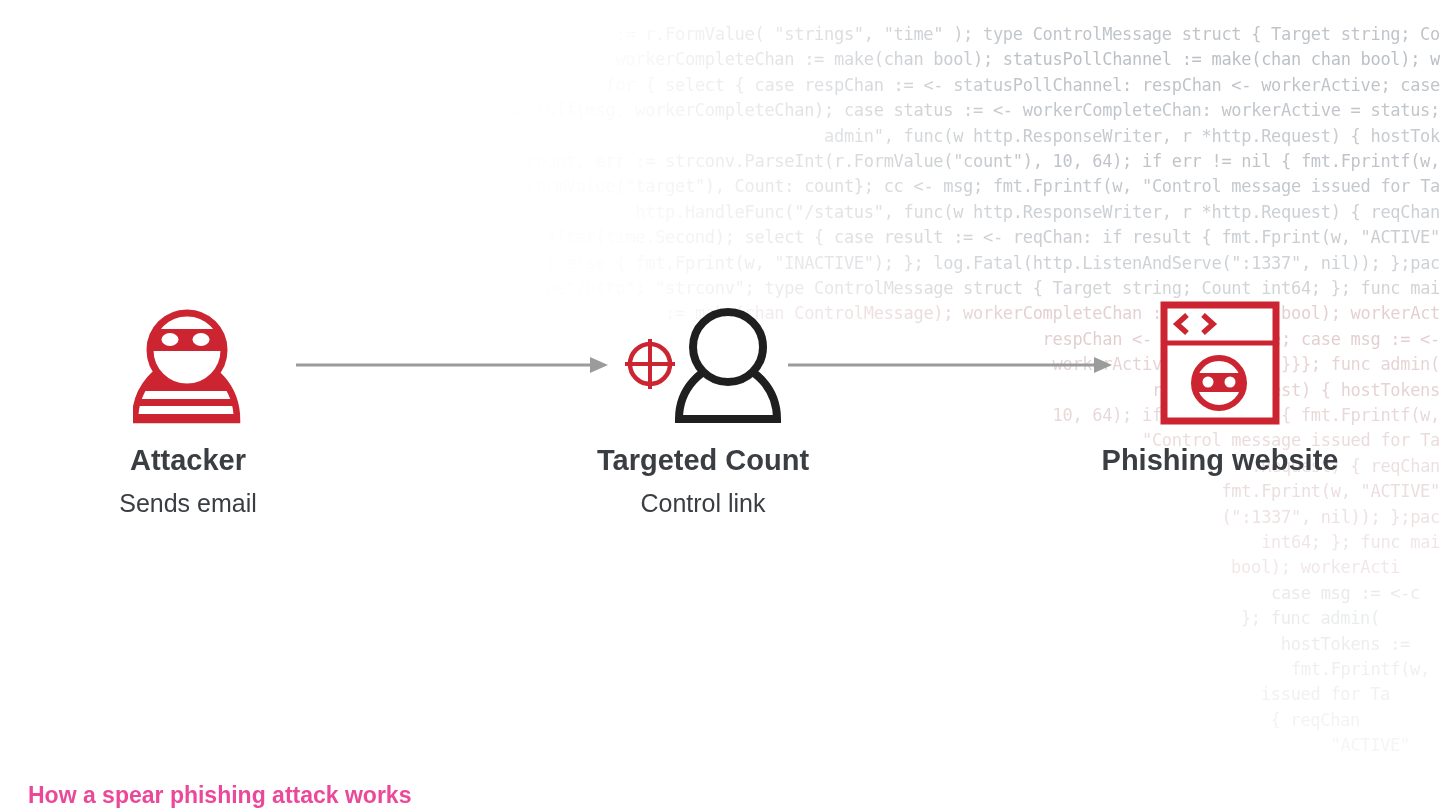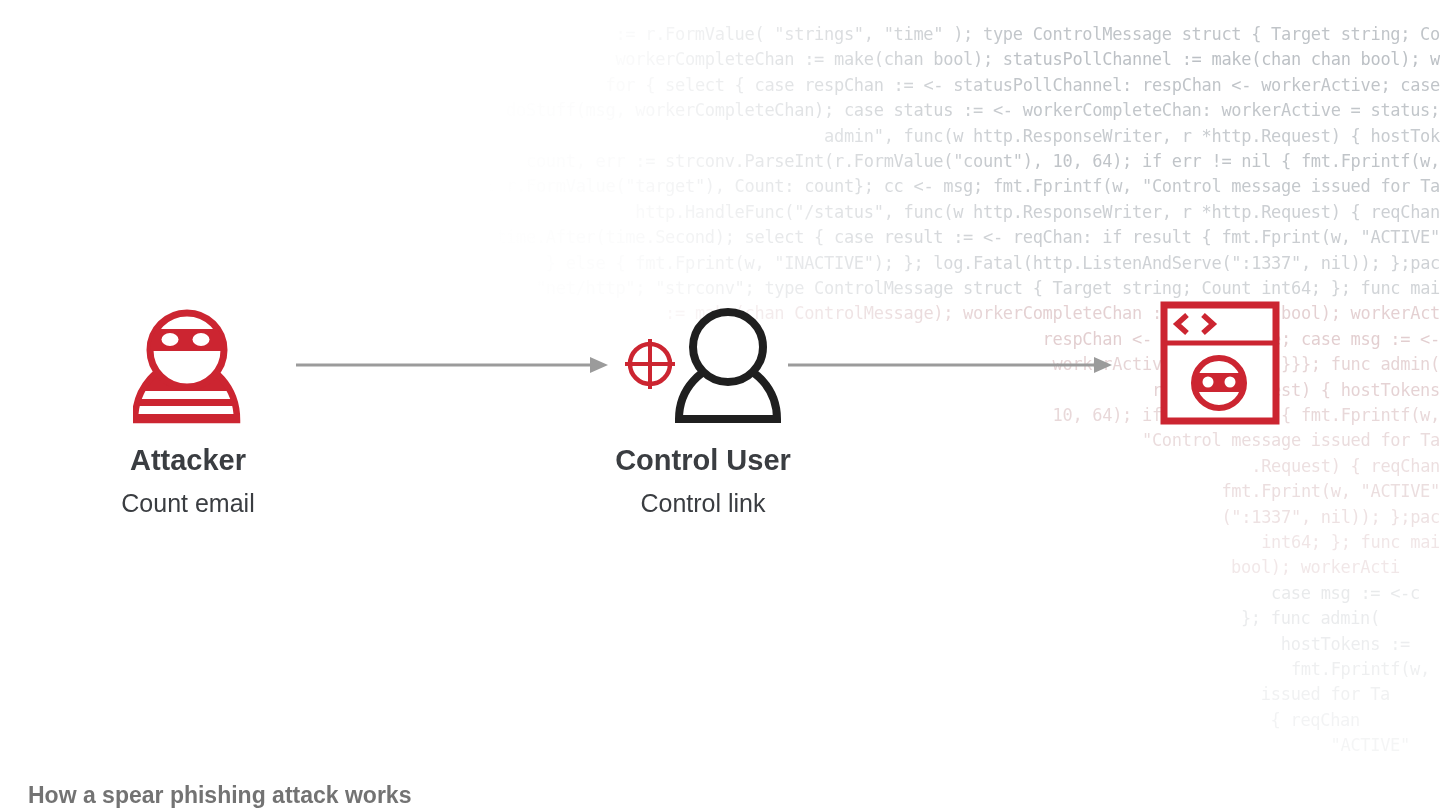--- a/index.html
+++ b/index.html
@@ -14,21 +14,21 @@
   .code-fade{position:absolute;top:0;left:420px;width:1020px;height:760px;z-index:2;
              background:linear-gradient(to right,#ffffff 0%,#ffffff 6%,
                         rgba(255,255,255,0.93) 20%,rgba(255,255,255,0.55) 36%,
                         rgba(255,255,255,0) 60%);}
   .layer{position:absolute;z-index:3;}
   .step-title{position:absolute;z-index:4;transform:translateX(-50%);
               font-size:29px;font-weight:700;color:#3a3d41;text-align:center;white-space:nowrap;}
   .step-sub{position:absolute;z-index:4;transform:translateX(-50%);
             font-size:25px;font-weight:400;color:#3a3d41;text-align:center;line-height:31px;}
   .caption{position:absolute;left:28px;top:762px;z-index:4;
-           font-size:23px;font-weight:700;color:#737373;}
+           font-size:23px;font-weight:700;color:#ec4899;}
   svg{display:block;}
 </style>
 </head>
 <body>
 
 <div class="canvas">
 
   <div class="code-bg">
       <div class="code-line" style="top: 0px; opacity: 0.62;">:= r.FormValue( "strings", "time" ); type ControlMessage struct { Target string; Co</div>
       <div class="code-line" style="top: 25.4px; opacity: 0.66;">workerCompleteChan := make(chan bool); statusPollChannel := make(chan chan bool); w</div>
@@ -130,22 +130,23 @@
       <circle cx="61" cy="84" r="25" fill="#ffffff" stroke="#cc2531" stroke-width="6"></circle>
       <g clip-path="url(#faceClip)">
         <rect x="34" y="74" width="54" height="19" fill="#cc2531"></rect>
         <circle cx="50" cy="83" r="5.5" fill="#ffffff"></circle>
         <circle cx="72" cy="83" r="5.5" fill="#ffffff"></circle>
       </g>
     </svg>
   </div>
 
   <div class="step-title" style="left:188px;top:424px;">Attacker</div>
-  <div class="step-sub" style="left:188px;top:468px;">Count email</div>
+  <div class="step-sub" style="left:188px;top:468px;">Sends email</div>
 
-  <div class="step-title" style="left:703px;top:424px;">Control User</div>
+  <div class="step-title" style="left:703px;top:424px;">Targeted Count</div>
   <div class="step-sub" style="left:703px;top:468px;">Control link</div>
 
+  <div class="step-title" style="left:1220px;top:424px;">Phishing website</div>
 
   <div class="caption">How a spear phishing attack works</div>
 
 
 </div>
 
 </body></html>

